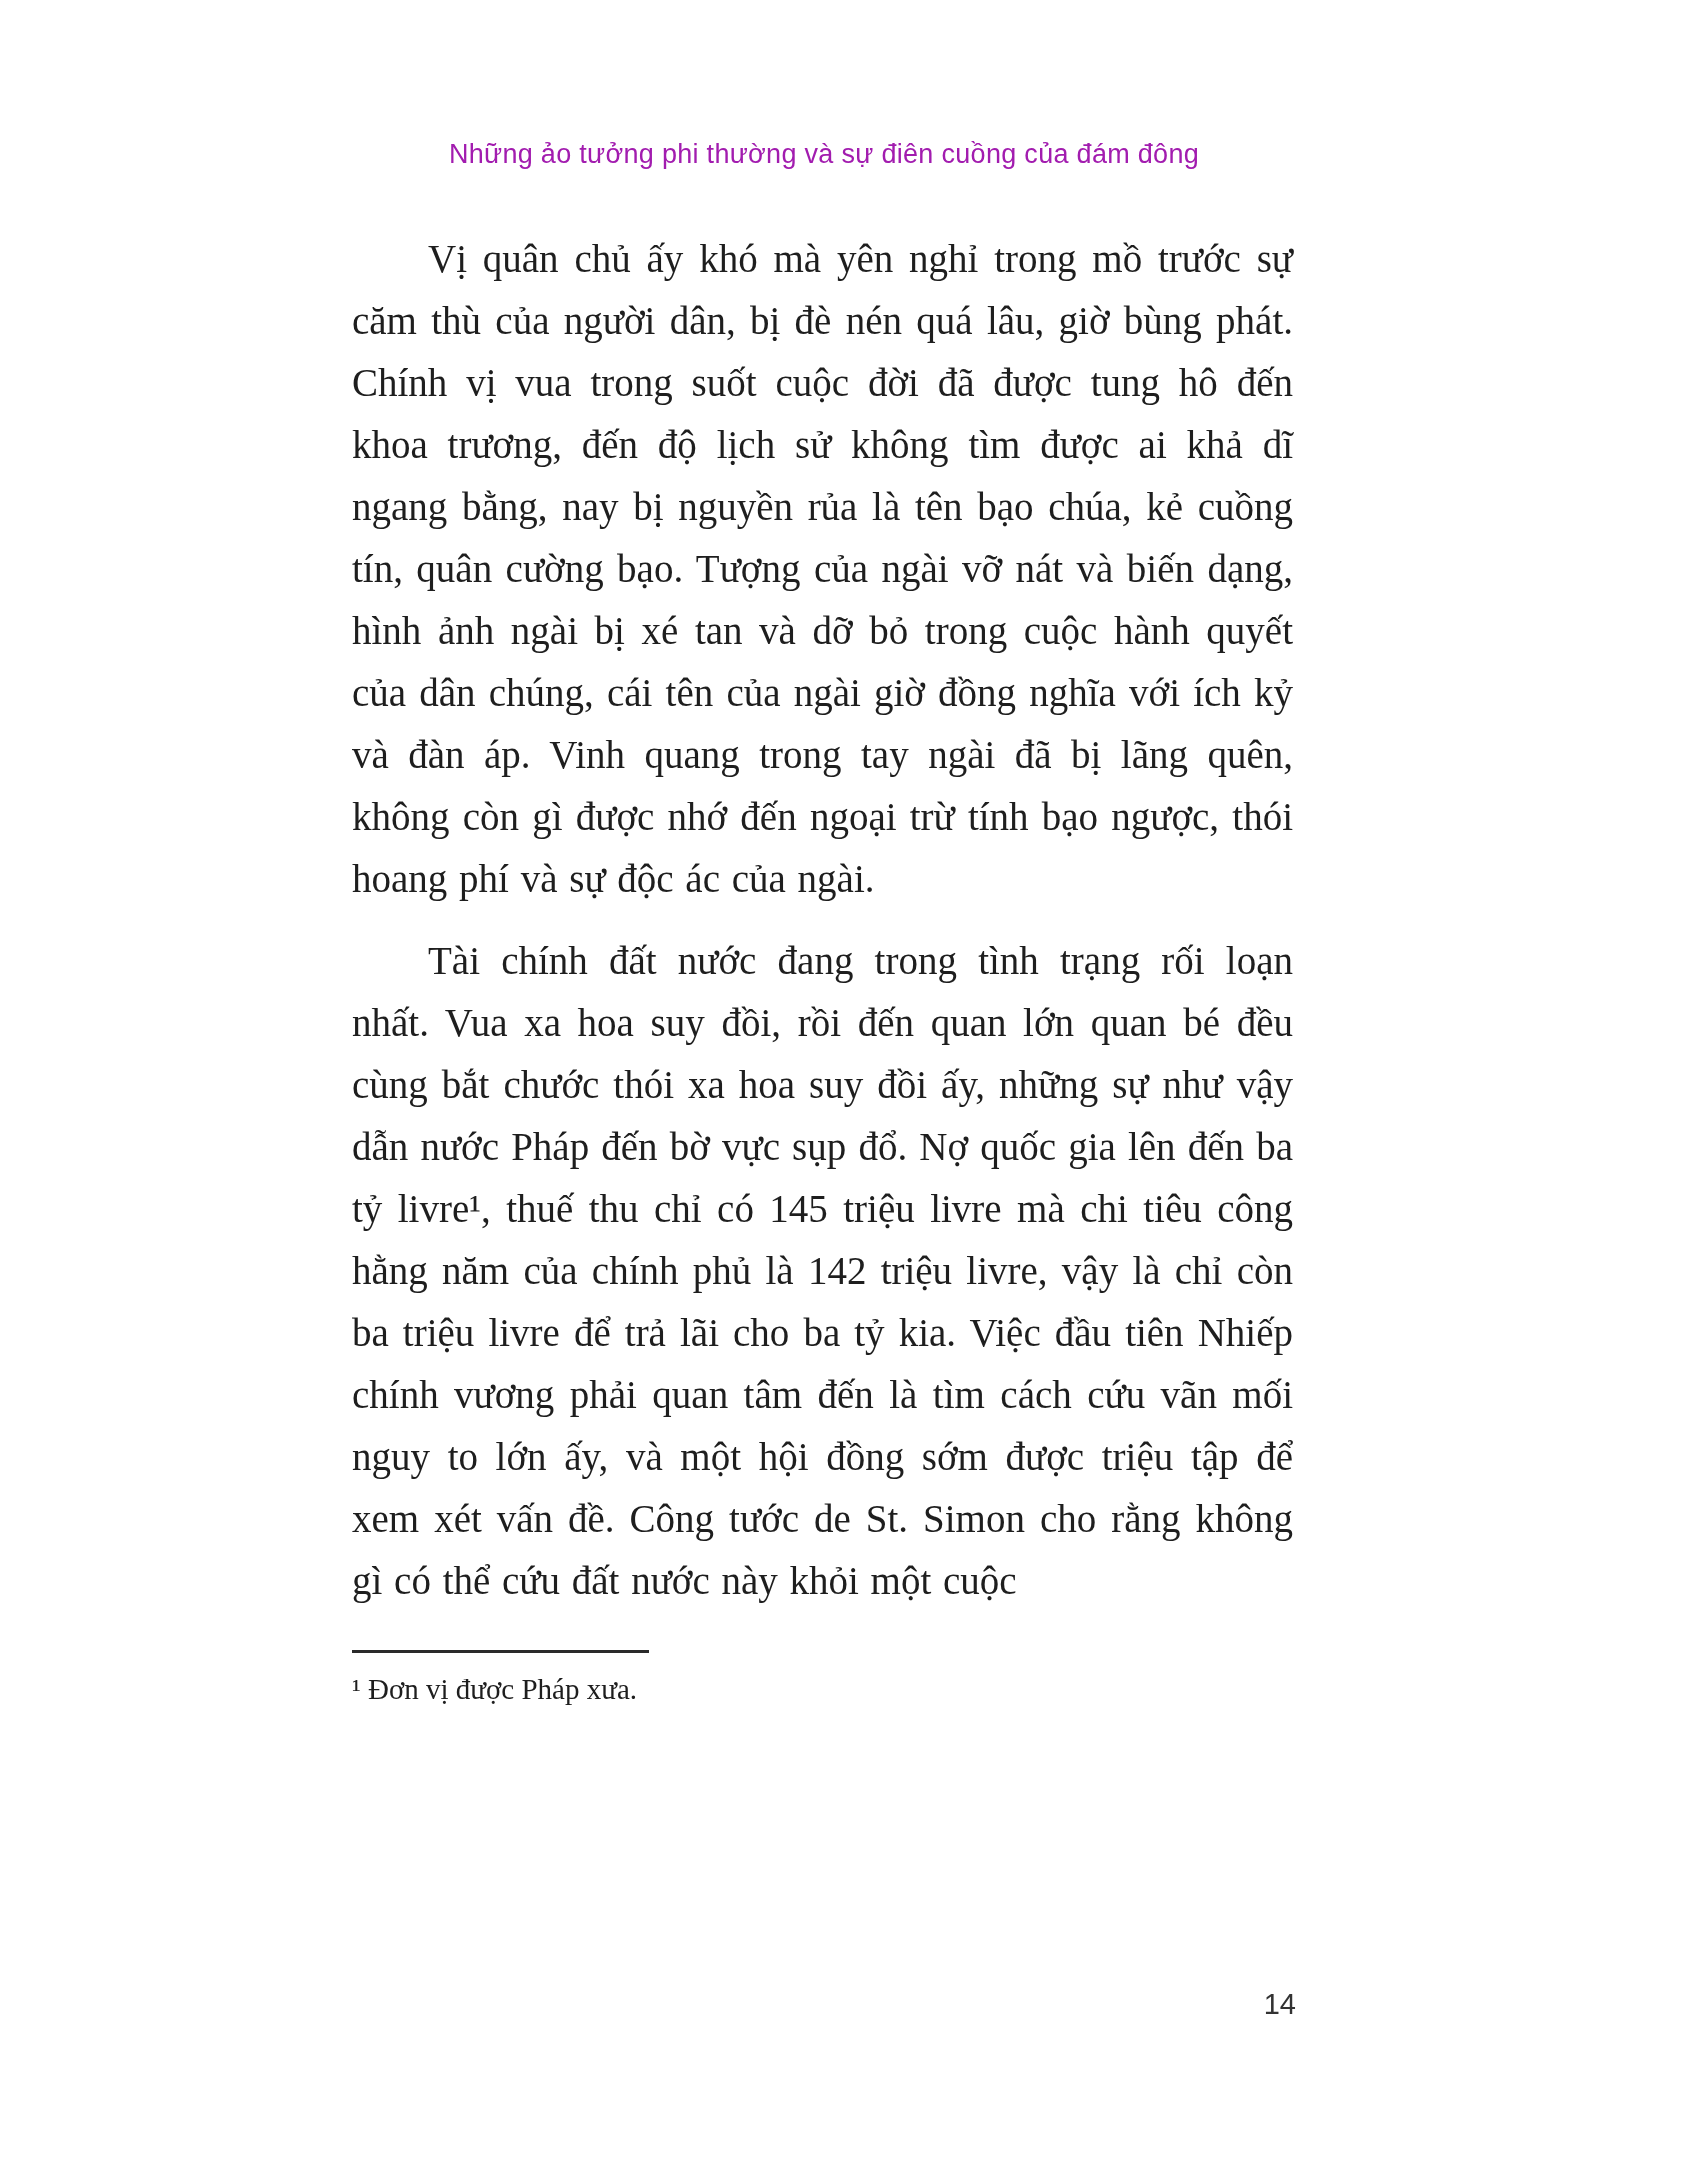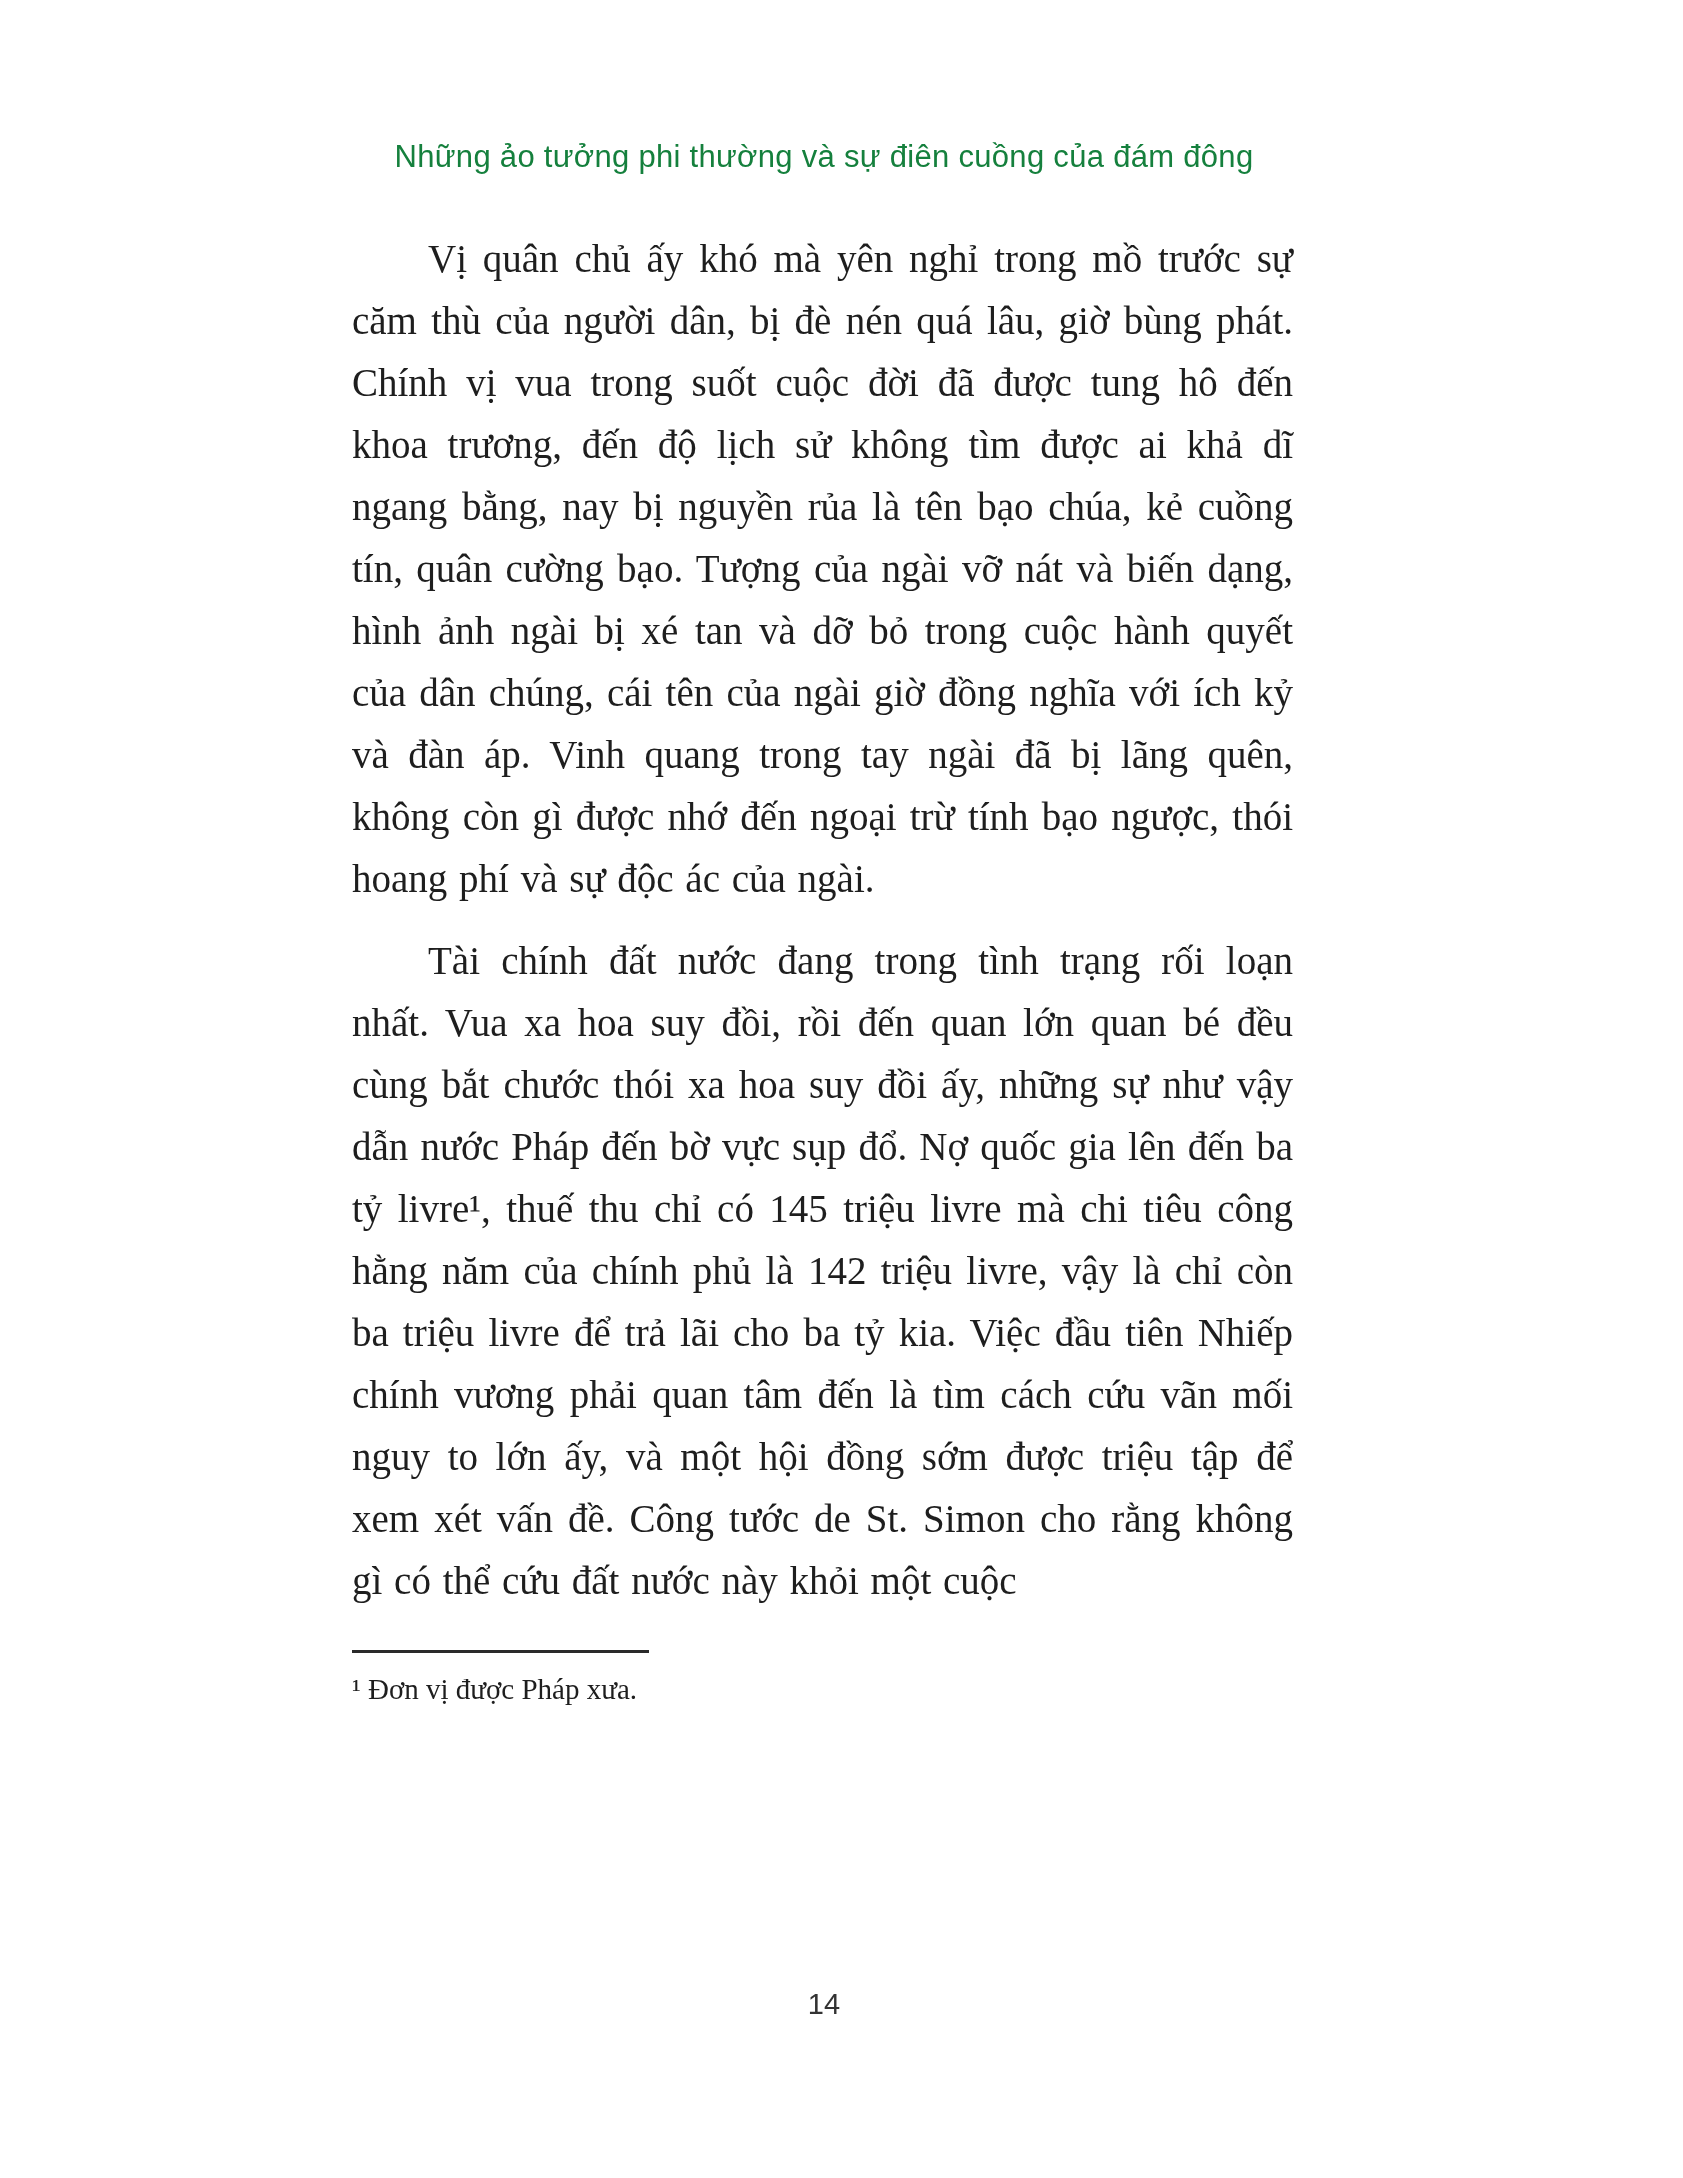--- a/index.html
+++ b/index.html
@@ -15,23 +15,23 @@
     color: #1e1e1e;
     overflow: hidden;
   }
   .running-header {
     position: absolute;
     top: 139px;
     left: 352px;
     width: 944px;
     text-align: center;
     font-family: "Liberation Sans", sans-serif;
-    font-size: 31px;
+    font-size: 27px;
     font-weight: 500;
-    color: #15803d;
+    color: #a21caf;
     letter-spacing: 0.3px;
   }
   .body-text {
     position: absolute;
     left: 352px;
     top: 228px;
     width: 944px;
     font-family: "Liberation Serif", serif;
     font-size: 39px;
     line-height: 62px;
@@ -57,21 +57,21 @@
     text-align: left;
     text-indent: 0;
     word-spacing: normal;
     color: #1e1e1e;
   }
   .page-number {
     position: absolute;
     top: 1988px;
     left: 352px;
     width: 944px;
-    text-align: center;
+    text-align: right;
     font-family: "Liberation Sans", sans-serif;
     font-size: 29px;
     color: #333333;
   }
 </style>
 </head>
 <body>
 
 <div class="page">
 

